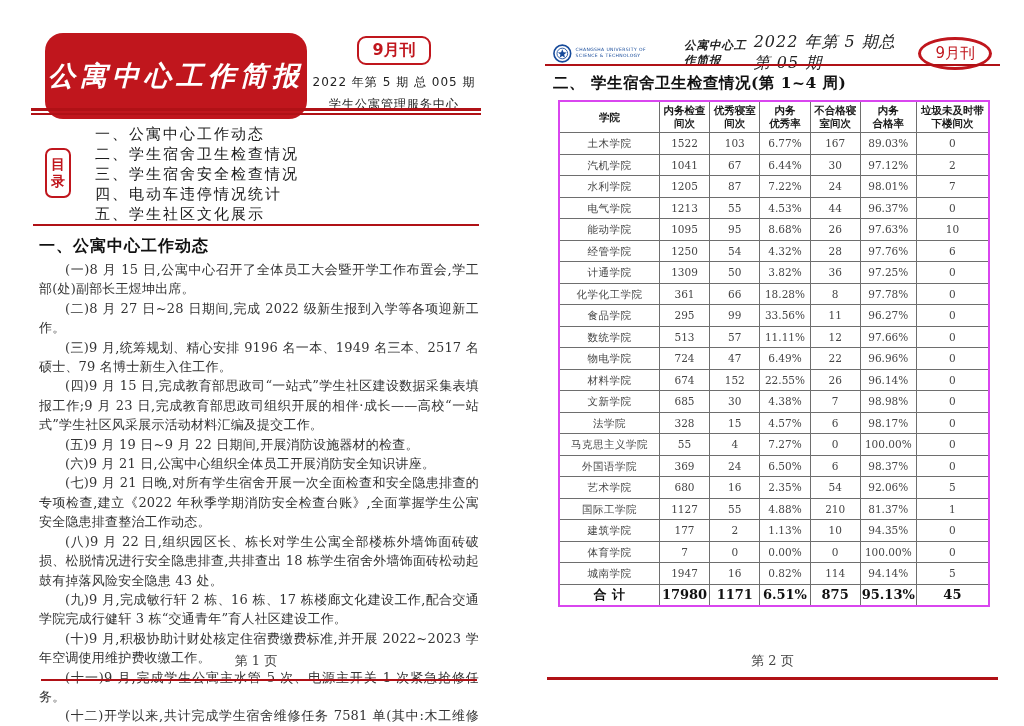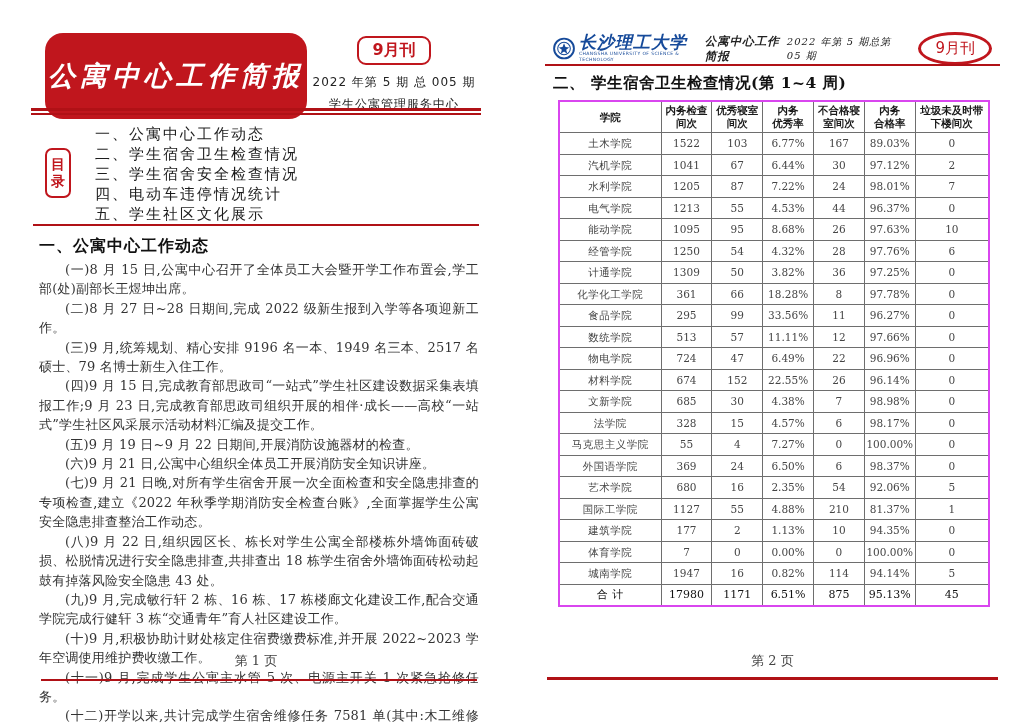--- a/index.html
+++ b/index.html
@@ -47,37 +47,37 @@
   .p2-header { position:absolute; top:32px; left:8px; right:8px; display:flex; align-items:center; }
   .logo-group { display:flex; align-items:center; }
   .logo-circle { width:27px; height:27px; margin-right:4px; }
   .brand-col { display:flex; flex-direction:column; }
   .brand-name { color:#164a9a; font-size:17px; font-weight:bold; font-style:italic;
     letter-spacing:1px; line-height:17px; }
   .brand-sub { color:#164a9a; font-size:4.5px; letter-spacing:0.4px; line-height:6px;
     font-family:"DejaVu Sans","Liberation Sans",sans-serif; }
   .p2-doc-title { font-size:11.5px; font-weight:bold; font-style:italic; color:#222;
     margin-left:14px; letter-spacing:1px; }
-  .p2-issue { font-size:10px; font-style:italic; color:#222; margin-left:auto;
+  .p2-issue { font-size:16px; font-style:italic; color:#222; margin-left:auto;
     margin-right:18px; letter-spacing:1px; }
   .issue-badge-2 { border:3px solid #c0161d; border-radius:50%; color:#c0161d;
     font-size:15px; padding:4px 14px; font-family:"DejaVu Sans","Liberation Sans",sans-serif; white-space:nowrap; }
   .p2-header-rule { position:absolute; top:64px; left:0; right:0; border-top:2px solid #b01116; }
 
   .section2-title { position:absolute; top:73px; left:8px; font-size:15.5px;
     font-weight:bold; color:#111; letter-spacing:0.5px; }
 
   .tbl-wrap { position:absolute; top:100px; left:13px; width:432px; }
   table { border-collapse:collapse; width:100%; border:2px solid #d946ef; }
   th,td { border:1px solid #6e6e6e; text-align:center; vertical-align:middle; }
   th { font-size:10.5px; color:#1a1a1a; font-weight:bold; white-space:pre-line;
     padding:2px 1px; line-height:13px; height:30px; }
   td { font-size:10.5px; color:#454545; padding:0 1px; height:21.5px; line-height:12px; }
   td.college { letter-spacing:0.5px; }
-  tr.total-row td { font-weight:normal; color:#111; font-size:11px; }
+  tr.total-row td { font-weight:bold; color:#111; font-size:13px; }
   col.c-college { width:23.5%; }
   col.c-num { width:11.7%; }
   col.c-last { width:17%; }
 
   .p2-footer-rule { position:absolute; top:677px; left:2px; right:2px; border-top:3px solid #b01116; }
 </style>
 </head>
 <body>
 
 <div class="page" id="page1">
@@ -134,21 +134,20 @@
 <div class="page" id="page2">
 
   <div class="p2-header">
     <div class="logo-group">
       <svg class="logo-circle" viewBox="0 0 30 30">
         <circle cx="15" cy="15" r="13.5" fill="#ffffff" stroke="#164a9a" stroke-width="2.6"></circle>
         <circle cx="15" cy="15" r="8.6" fill="none" stroke="#164a9a" stroke-width="1.4"></circle>
         <path d="M15 8 L17 13 L22 13.5 L18 16.8 L19.4 22 L15 19 L10.6 22 L12 16.8 L8 13.5 L13 13 Z" fill="#164a9a"></path>
       </svg>
       <div class="brand-col">
-        <span class="brand-name">长沙理工大学</span>
         <span class="brand-sub">CHANGSHA UNIVERSITY OF SCIENCE &amp; TECHNOLOGY</span>
       </div>
     </div>
     <span class="p2-doc-title">公寓中心工作简报</span>
     <span class="p2-issue">2022 年第 5 期总第 05 期</span>
     <span class="issue-badge-2">9月刊</span>
   </div>
 
   <div class="p2-header-rule"></div>
 

